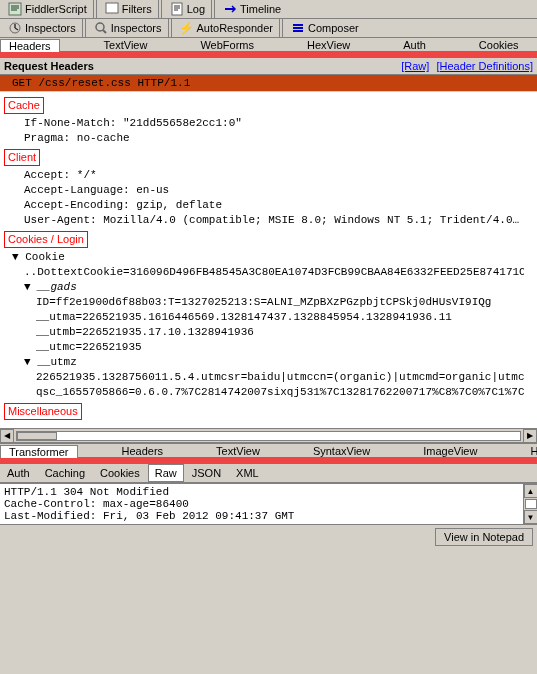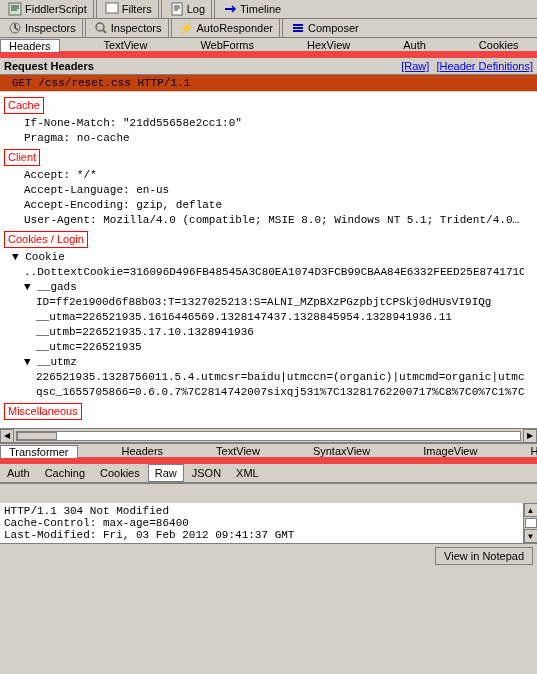--- a/index.html
+++ b/index.html
@@ -396,21 +396,21 @@
           <span class="section-label">Cookies / Login</span>
           
           <div>
             <div style="padding-left:8px; white-space:nowrap; overflow:hidden; line-height:15px;">
               <span style="cursor:pointer;">▼</span>
               <span>Cookie</span>
             </div>
             <div style="padding-left:20px; white-space:nowrap; overflow:hidden; line-height:15px; max-width:520px;">
               <span>.</span><span>.DottextCookie=316096D496FB48545A3C80EA1074D3FCB99CBAA84E6332FEED25E874171C7581</span>
             </div>
-            <div style="padding-left:20px; white-space:nowrap; overflow:hidden; line-height:15px;">
+            <div style="padding-left:20px; white-space:nowrap; overflow:hidden; line-height:15px;font-style:italic;">
               <span style="cursor:pointer;">▼</span>
               <span>__gads</span>
             </div>
             <div style="padding-left:32px; white-space:nowrap; overflow:hidden; line-height:15px; max-width:520px;">
               <span>ID=ff2e1900d6f88b03:T=1327025213:S=ALNI_MZpBXzPGzpbjtCPSkj0dHUsVI9IQg</span>
             </div>
             <div style="padding-left:32px; white-space:nowrap; overflow:hidden; line-height:15px; max-width:520px;">
               <span>__utma=226521935.1616446569.1328147437.1328845954.1328941936.11</span>
             </div>
             <div style="padding-left:32px; white-space:nowrap; overflow:hidden; line-height:15px;">
@@ -491,21 +491,21 @@
           <span>Raw</span>
         </div>
       <div class="sub-tab">
           <span>JSON</span>
         </div>
       <div class="sub-tab">
           <span>XML</span>
         </div>
     </div>
 
-    <div style="display:flex; flex:1; overflow:hidden;margin-top:19px;">
+    <div style="display:flex; flex:1; overflow:hidden;">
       <div class="lower-content" style="flex:1;">HTTP/1.1 304 Not Modified
 Cache-Control: max-age=86400
 Last-Modified: Fri, 03 Feb 2012 09:41:37 GMT</div>
 
       <div style="width:14px; background:#d4d0c8; border-left:1px solid #808080; display:flex; flex-direction:column; align-items:center;">
         <div style="width:14px; height:14px; background:#d4d0c8; border:1px solid #808080; display:flex; align-items:center; justify-content:center; cursor:pointer; font-size:8px;">▲</div>
         <div style="flex:1; width:12px; background:white; border:1px solid #808080; margin:1px;"></div>
         <div style="width:14px; height:14px; background:#d4d0c8; border:1px solid #808080; display:flex; align-items:center; justify-content:center; cursor:pointer; font-size:8px;">▼</div>
       </div>
     </div>

